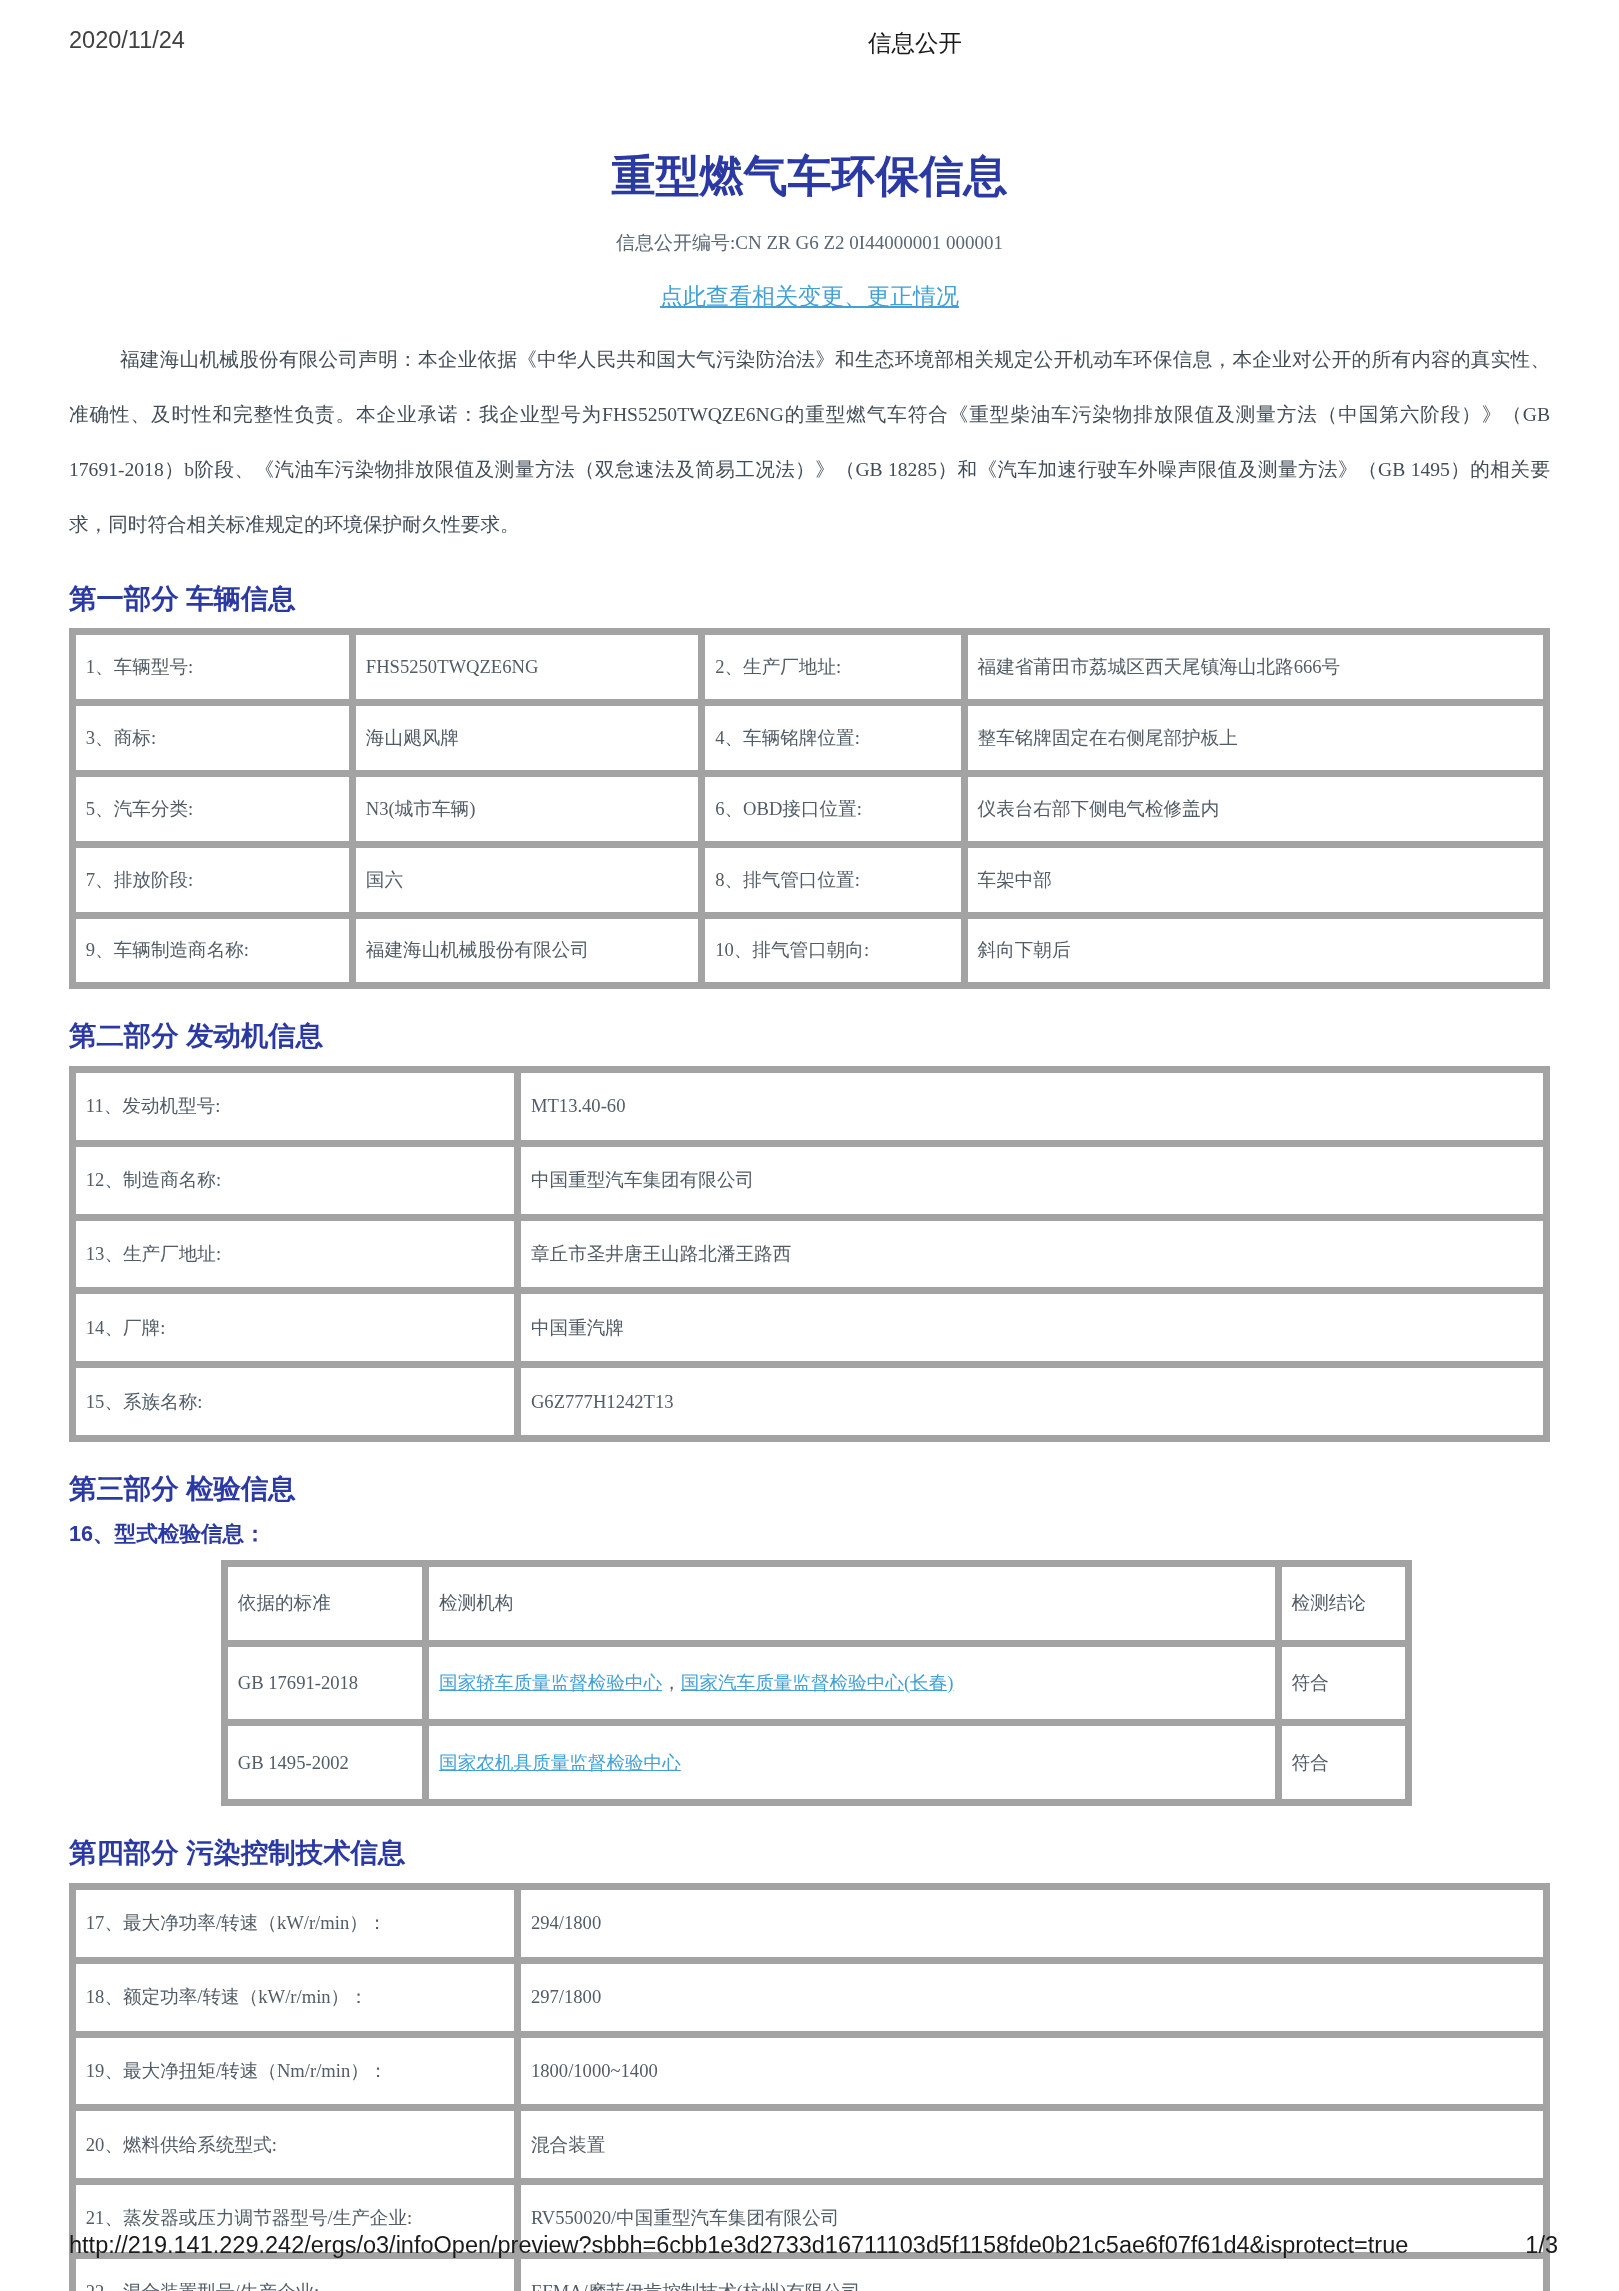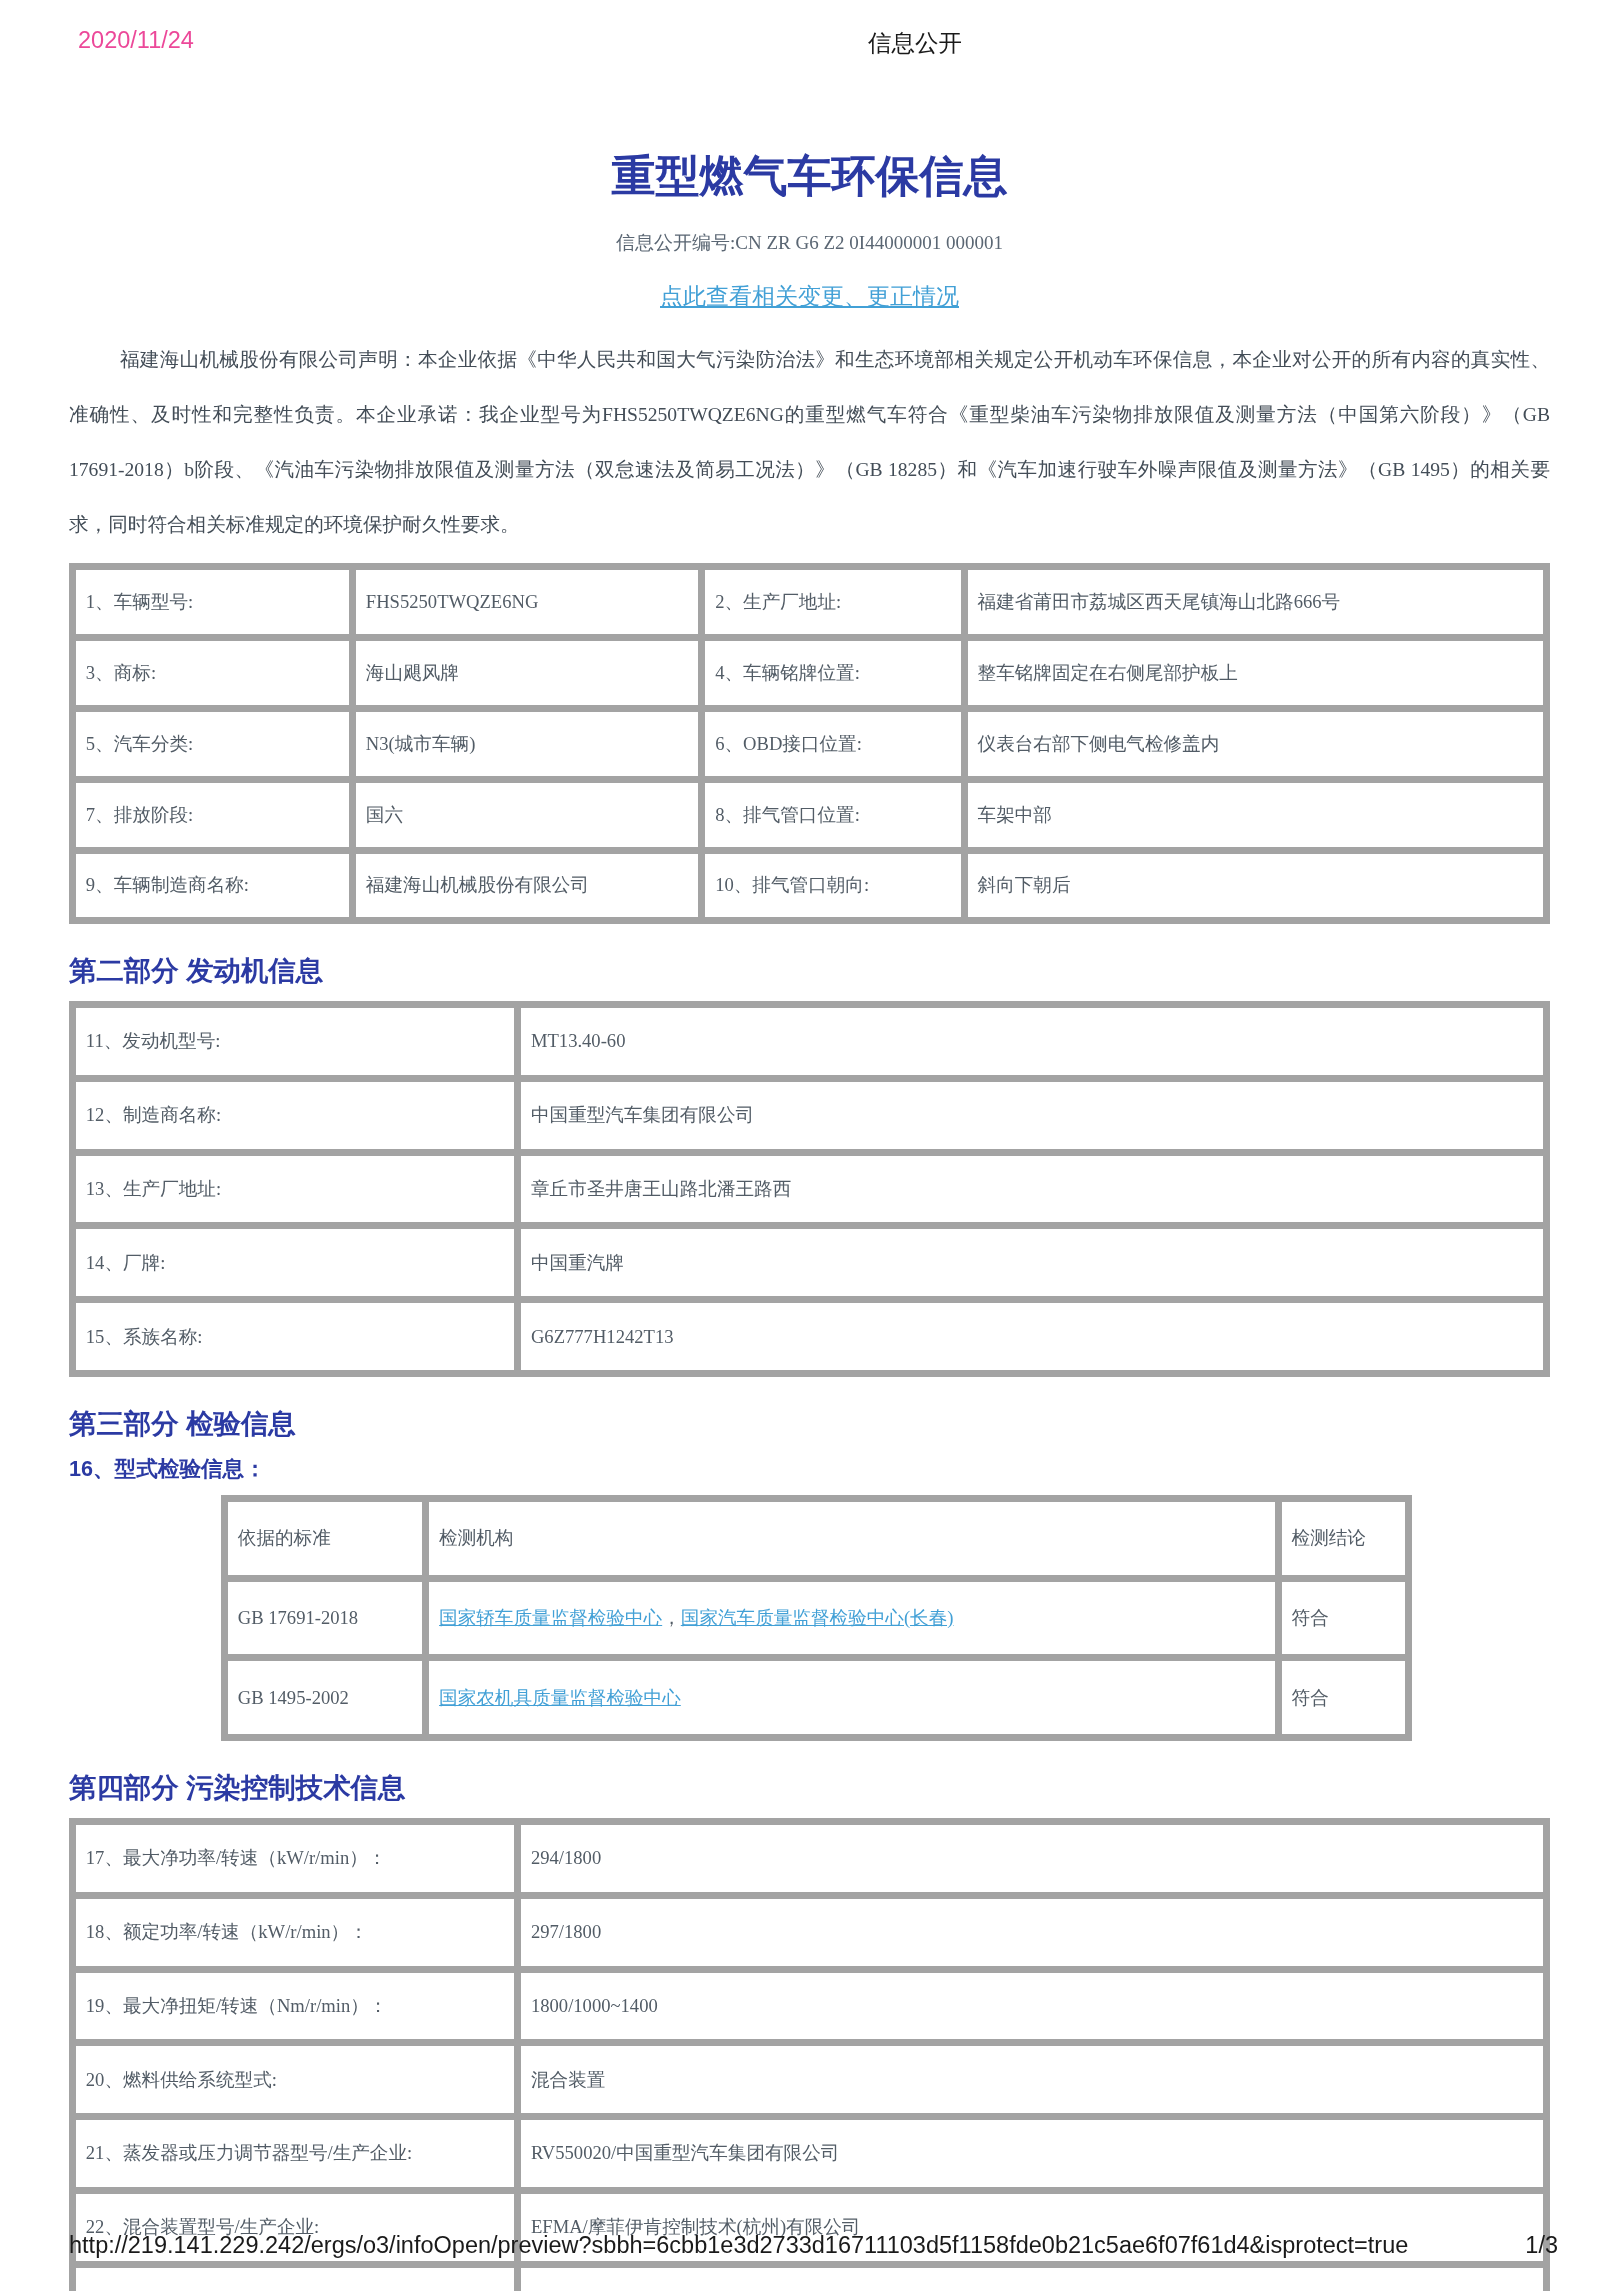--- a/index.html
+++ b/index.html
@@ -7,23 +7,23 @@
     position:relative;
     width:1619px;
     height:2292px;
     background:#fff;
     overflow:hidden;
     font-family:"Liberation Serif","DejaVu Serif",serif;
     color:#525c66;
   }
   
   .print-date{
-    position:absolute;top:27.4px;left:78px;
-    font-family:"Liberation Sans","DejaVu Sans",sans-serif;
-    font-size:23.5px;color:#ec4899;
+    position:absolute;top:27.4px;left:69px;
+    font-family:"Liberation Sans","DejaVu Sans",sans-serif;
+    font-size:23.5px;color:#404040;
   }
   .print-title{
     position:absolute;top:27.4px;left:868px;
     font-family:"Liberation Sans","DejaVu Sans",sans-serif;
     font-size:23.5px;color:#1a1a1a;
   }
   .print-footer{
     position:absolute;bottom:33px;left:69px;right:61px;
     display:flex;justify-content:space-between;align-items:baseline;
     font-family:"Liberation Sans","DejaVu Sans",sans-serif;
@@ -98,20 +98,21 @@
   <div class="content">
 
     <div class="doc-title">重型燃气车环保信息</div>
     <div class="serial-line">信息公开编号:CN ZR G6 Z2 0I44000001 000001</div>
     <div class="change-link-wrap">
       <a class="change-link">点此查看相关变更、更正情况</a>
     </div>
 
     <div class="declaration">福建海山机械股份有限公司声明：本企业依据《中华人民共和国大气污染防治法》和生态环境部相关规定公开机动车环保信息，本企业对公开的所有内容的真实性、准确性、及时性和完整性负责。本企业承诺：我企业型号为FHS5250TWQZE6NG的重型燃气车符合《重型柴油车污染物排放限值及测量方法（中国第六阶段）》（GB 17691-2018）b阶段、《汽油车污染物排放限值及测量方法（双怠速法及简易工况法）》（GB 18285）和《汽车加速行驶车外噪声限值及测量方法》（GB 1495）的相关要求，同时符合相关标准规定的环境保护耐久性要求。</div>
 
+    <div class="section-title">第一部分 车辆信息</div>
     <table class="t1">
       <tbody>
         <tr>
           <td class="c1">1、车辆型号:</td>
           <td class="c2">FHS5250TWQZE6NG</td>
           <td class="c3">2、生产厂地址:</td>
           <td class="c4">福建省莆田市荔城区西天尾镇海山北路666号</td>
         </tr>
         <tr>
           <td class="c1">3、商标:</td>

